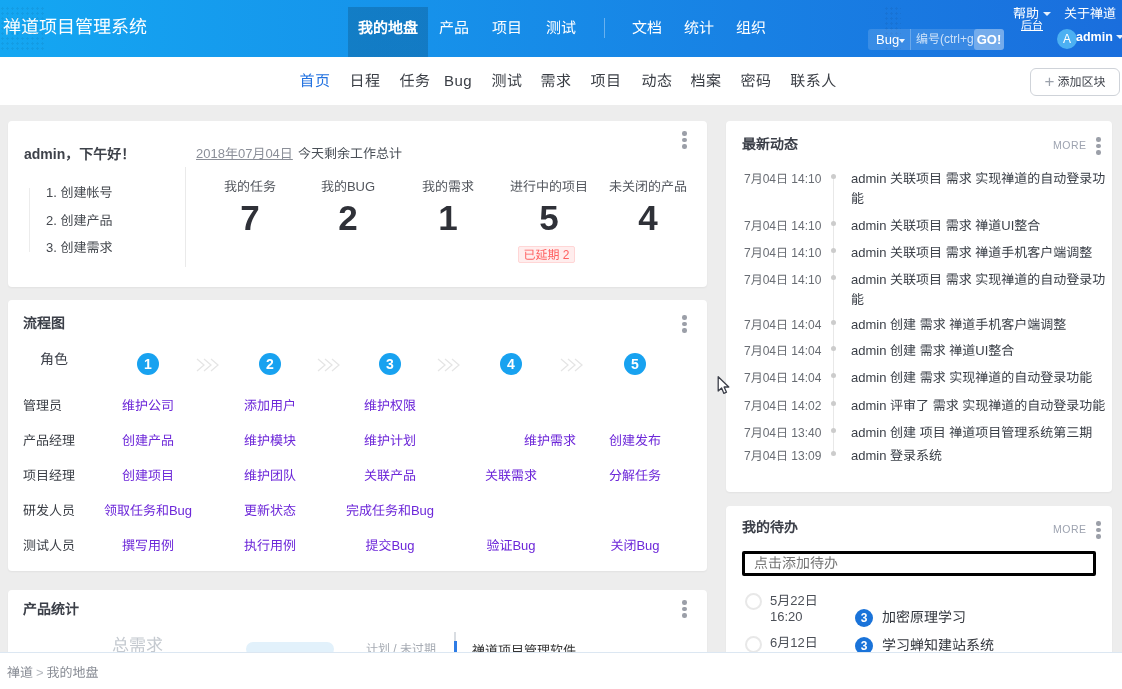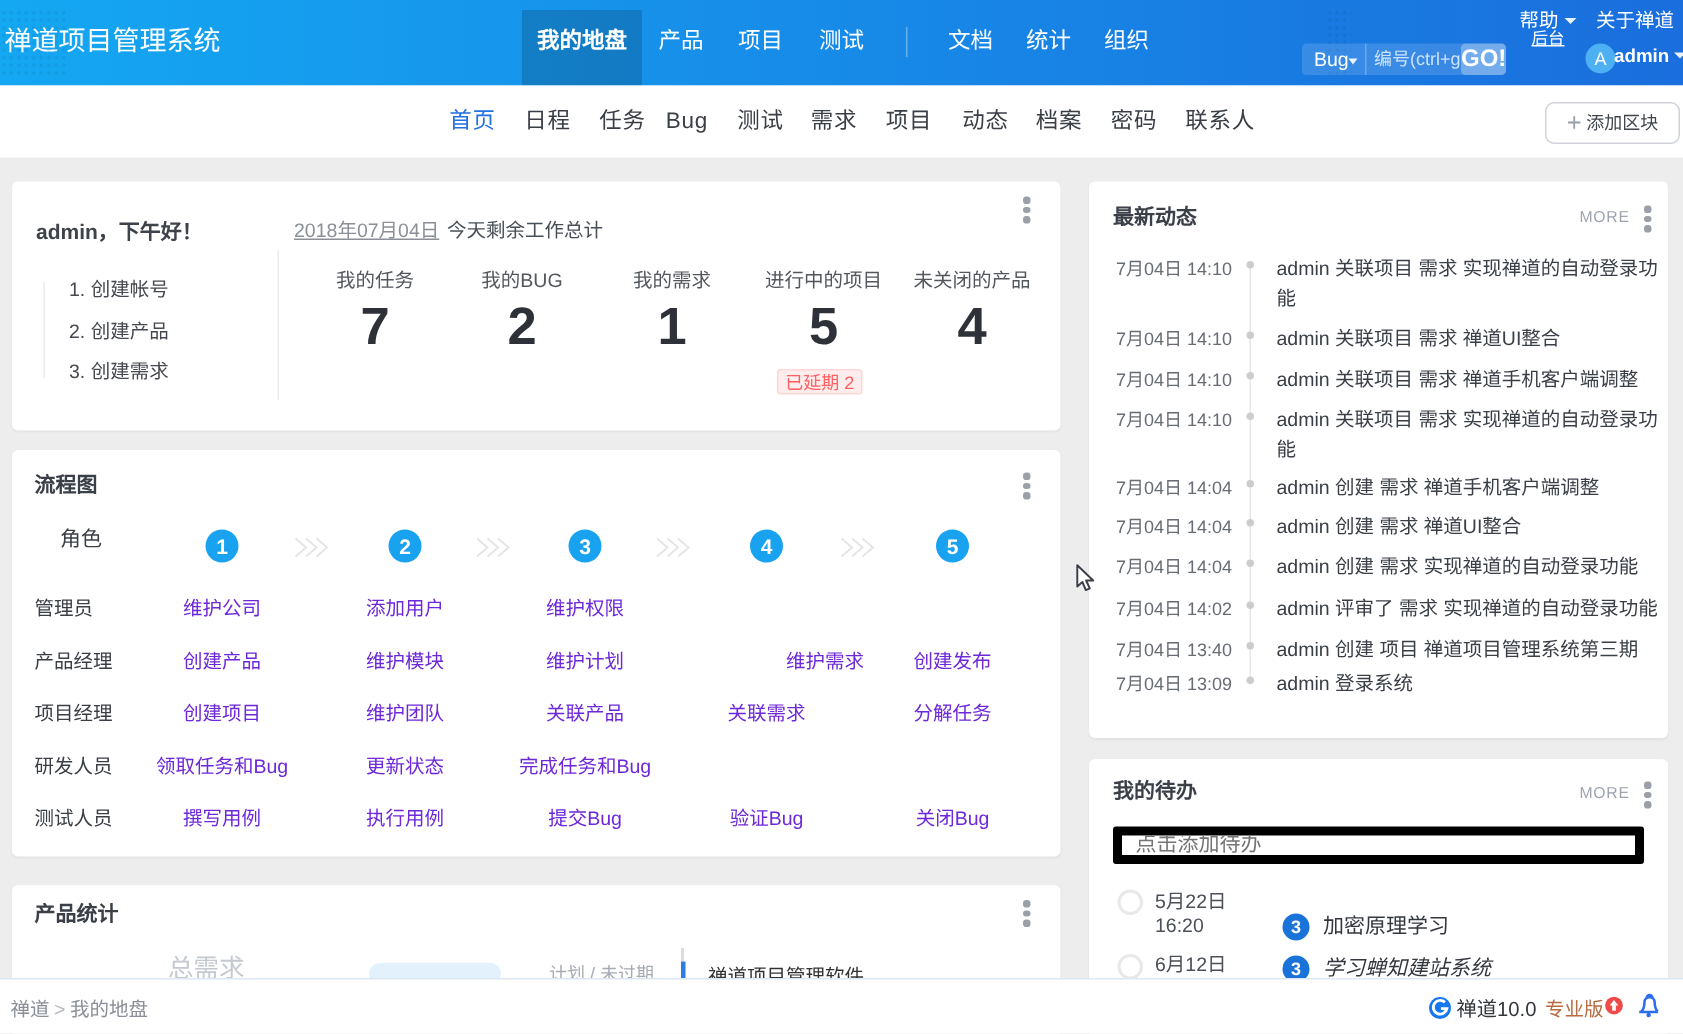--- a/index.html
+++ b/index.html
@@ -13,21 +13,21 @@
   #header .dotpat { position:absolute; width:60px; height:46px; top:6px;
     background-image:radial-gradient(rgba(0,0,0,0.06) 1px, transparent 1.2px);
     background-size:5px 5px; }
   #title { position:absolute; left:3px; top:12px; font-size:18px; color:#fff; font-weight:normal; }
   .hnav { position:absolute; top:0; height:57px; line-height:56px; text-align:center; font-size:15px; color:#fff; }
   .hnav.active { background:linear-gradient(rgba(0,0,0,0) 7px, rgba(0,0,0,0.16) 7px); font-weight:bold; }
   .hdivider { position:absolute; left:604px; top:18px; width:1px; height:20px; background:rgba(255,255,255,0.35); }
   .htop { position:absolute; top:5px; font-size:13px; color:#fff; white-space:nowrap; }
   .caret { display:inline-block; width:0; height:0; border-left:4px solid transparent; border-right:4px solid transparent; border-top:4px solid rgba(255,255,255,0.9); vertical-align:2px; margin-left:4px; }
   #searchbox { position:absolute; left:868px; top:29px; width:136px; height:21px; background:rgba(255,255,255,0.14); border-radius:3px; font-size:13px; line-height:21px; }
-  #searchbox .go { position:absolute; right:0; top:0; width:30px; height:21px; background:rgba(255,255,255,0.30); border-radius:3px; text-align:center; font-size:16px; font-weight:bold; }
+  #searchbox .go { position:absolute; right:0; top:0; width:30px; height:21px; background:rgba(255,255,255,0.30); border-radius:3px; text-align:center; font-size:13px; font-weight:bold; }
   
   #nav2 { position:absolute; left:0; top:57px; width:1122px; height:48px; background:#fff; }
   .n2 { position:absolute; top:0; height:48px; line-height:47px; font-size:15px; letter-spacing:0.5px; color:#3a3e45; text-align:center; }
   .n2.act { color:#2272e0; }
   #addblock { position:absolute; left:1030px; top:68px; width:90px; height:28px; border:1px solid #cfd3d9; border-radius:6px; background:#fff; line-height:26px; text-align:center; font-size:12px; color:#42464e; }
   #addblock .plus { font-size:17px; color:#9ba1ab; vertical-align:-1px; margin-right:3px; }
   
   .blk { position:absolute; background:#fff; border-radius:4px; box-shadow:0 1px 2px rgba(0,0,0,0.05); }
   .bhd { position:absolute; font-size:14px; font-weight:bold; color:#3b3f48; }
   .more { position:absolute; font-size:10.5px; color:#9da3b0; letter-spacing:0.5px; }
@@ -61,21 +61,21 @@
   #b3 .pname { position:absolute; left:464px; top:50px; font-size:13px; color:#333; }
   
   #b4 { left:726px; top:121px; width:386px; height:371px; }
   #b4 .timeline { position:absolute; left:107px; top:55px; width:1px; height:278px; background:#e8e8e8; }
   .drow { position:absolute; left:0; width:386px; }
   .drow .ts { position:absolute; left:18px; top:0; font-size:12px; color:#686c73; }
   .drow .dot { position:absolute; left:105px; top:5px; width:5px; height:5px; border-radius:50%; background:#ccc; }
   .drow .tx { position:absolute; left:125px; top:0; width:260px; font-size:13px; color:#3a3f47; line-height:19.5px; white-space:nowrap; }
   
   #b5 { left:726px; top:506px; width:386px; height:200px; }
-  #b5 input { position:absolute; left:16px; top:45px; width:354px; height:25px; border:6px solid #000000; border-radius:2px; font-size:14px; color:#999; padding-left:9px; font-family:Liberation Serif, serif; }
+  #b5 input { position:absolute; left:16px; top:45px; width:354px; height:25px; border:3px solid #000000; border-radius:2px; font-size:14px; color:#999; padding-left:9px; font-family:Liberation Serif, serif; }
   .radio { position:absolute; width:17px; height:17px; border:2px solid #e8e8e8; border-radius:50%; background:#fff; }
   .tdate { position:absolute; font-size:13px; color:#4c5058; line-height:15.5px; }
   .badge3 { position:absolute; width:18px; height:18px; border-radius:50%; background:#1a73d9; color:#fff; font-size:12px; font-weight:bold; text-align:center; line-height:18px; }
   .ttext { position:absolute; font-size:14px; color:#33373e; }
   
   #footer { position:absolute; left:0; top:652px; width:1122px; height:37px; background:#fff; border-top:1px solid #dce7f2; }
   #crumb { position:absolute; left:7px; top:9px; font-size:13px; color:#8a8e96; }
   #crumb b { font-weight:normal; color:#b5b9bf; margin:0 3px; }
   #fright { position:absolute; left:952px; top:9px; height:20px; }
 </style>
@@ -319,34 +319,22 @@
       <i></i>
     </div>
   <input type="text" placeholder="点击添加待办" style="">
   <div class="radio" style="left:19px;top:87px;"></div>
   <div class="tdate" style="left:44px;top:87px;">5月22日<br>16:20</div>
   <div class="badge3" style="left:129px;top:103px;">3</div>
   <div class="ttext" style="left:156px;top:100px;">加密原理学习</div>
   <div class="radio" style="left:19px;top:130px;"></div>
   <div class="tdate" style="left:44px;top:129px;">6月12日</div>
   <div class="badge3" style="left:129px;top:131px;">3</div>
-  <div class="ttext" style="left:156px;top:128px;font-style:italic;">学习蝉知建站系统</div>
+  <div class="ttext" style="left:156px;top:128px;">学习蝉知建站系统</div>
 </div>
 
 <div id="footer">
   <div id="crumb">禅道<b>&gt;</b>我的地盘</div>
-  <div id="fright">
-    <svg width="170" height="22" viewBox="0 0 170 22">
-      <circle cx="8" cy="10" r="7.3" fill="#1678f0"></circle>
-      <path d="M11.3 6.2 A4.6 4.6 0 1 0 12.6 10.4 L8.6 10.4" fill="none" stroke="#fff" stroke-width="1.9"></path>
-      <text x="19" y="15" font-size="13.5" fill="#33363c" font-family="Liberation Sans,sans-serif">禅道10.0</text>
-      <text x="78" y="15" font-size="13" fill="#b96c41" font-family="Liberation Sans,sans-serif">专业版</text>
-      <circle cx="124" cy="8.4" r="5.9" fill="#ee4a4a"></circle>
-      <path d="M124 4.6 L126.9 8.3 L125.2 8.3 L125.2 11.8 L122.8 11.8 L122.8 8.3 L121.1 8.3 Z" fill="#fff"></path>
-      <path d="M140.8 12.7 L153.4 12.7 M142.2 12.5 C143.9 10.8 144.3 8.3 144.3 6.2 A3.4 3.4 0 0 1 151.1 6.2 C151.1 8.3 151.5 10.8 153.2 12.5 M145.8 3.2 A1.7 1.7 0 0 1 149.6 3.2" fill="none" stroke="#2b6ef0" stroke-width="1.7"></path>
-      <circle cx="147.1" cy="14.7" r="1.5" fill="#2b6ef0"></circle>
-    </svg>
-  </div>
 </div>
 
 <svg class="abs" style="left:717px;top:376px;" width="14" height="20" viewBox="0 0 14 20">
   <path d="M1.2 0.8 L1.2 15 L4.6 12 L6.9 17.4 L9.5 16.2 L7.1 11 L11.8 11 Z" fill="#fff" stroke="#3c3f49" stroke-width="1.3" stroke-linejoin="round"></path>
 </svg>
 
 </body></html>

